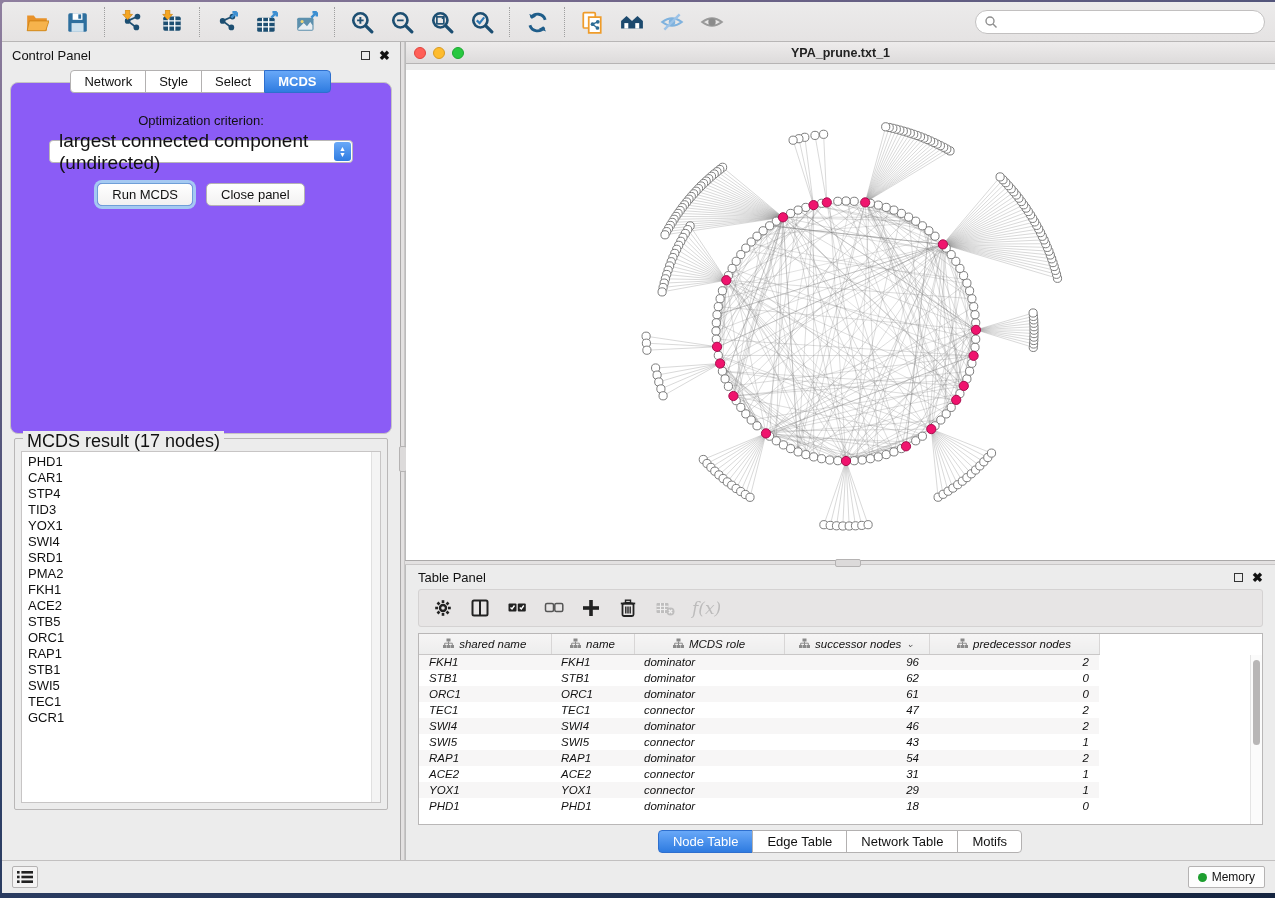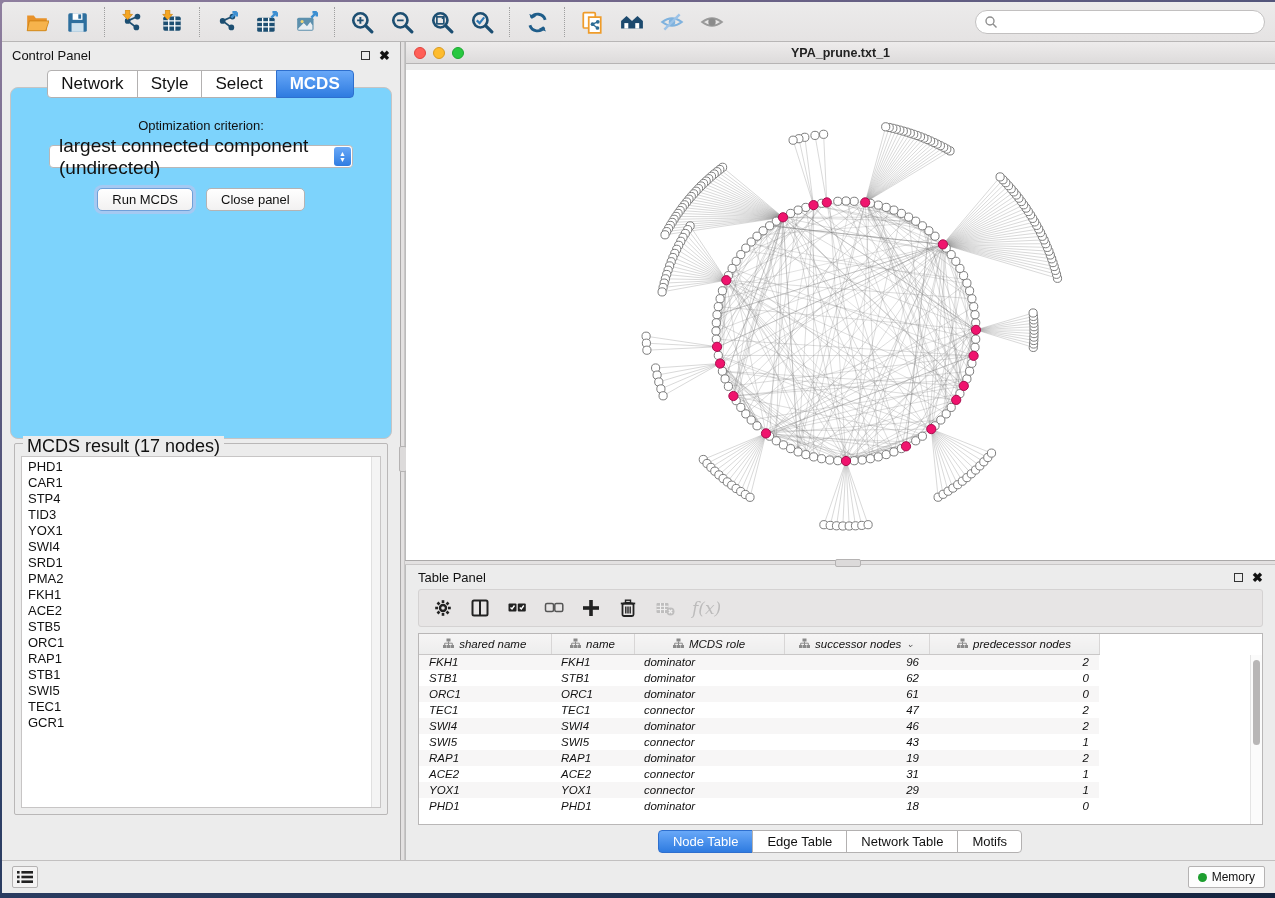--- a/index.html
+++ b/index.html
@@ -31,31 +31,31 @@
   
   .workspace { flex:1 1 auto; display:flex; min-height:0; }
   
   .control-panel { width:398px; flex:0 0 auto; background:#ececec; display:flex; flex-direction:column; position:relative; }
   .panel-titlebar { height:26px; display:flex; align-items:center; padding:0 10px; font-size:13px; color:#111; }
   .panel-titlebar .wctl { margin-left:auto; display:flex; gap:9px; align-items:center; }
   .wctl .sq { width:9px; height:9px; border:1.5px solid #333; display:inline-block; }
   .wctl .x { font-size:13px; font-weight:bold; color:#111; line-height:9px; }
   .cp-tabs { display:flex; justify-content:center; margin-top:2px; position:relative; z-index:2; }
   .cp-tab {
-    font-size:17px; padding:3px 13px; background:#fff; border:1px solid #b3b1b1;
+    font-size:13px; padding:3px 13px; background:#fff; border:1px solid #b3b1b1;
     color:#111; margin-left:-1px;
   }
   .cp-tab:first-child { border-radius:4px 0 0 4px; }
   .cp-tab.active {
     background:linear-gradient(#68a8f8,#2e7be0); color:#fff; border-color:#2e6fce;
     border-radius:0 4px 4px 0; font-weight:bold;
   }
   .cp-inner {
     margin:-11px 8px 0 8px; border:1px solid #c6c4c4; border-radius:8px;
-    background:#7dd3fc; padding:30px 12px 14px 12px; height:352px;
+    background:#8b5cf6; padding:30px 12px 14px 12px; height:352px;
   }
   .opt-label { text-align:center; font-size:13px; color:#111; margin-bottom:12px; }
   .select-wrap { display:flex; align-items:center; background:#fff; border:1px solid #b9b7b7;
     border-radius:4px; height:23px; margin:0 26px; padding-left:9px; position:relative; }
   .select-wrap .sel-text { font-size:19px; color:#111; }
   .sel-spinner {
     position:absolute; right:1px; top:1px; bottom:1px; width:17px; border-radius:3px;
     background:linear-gradient(#6aa9f8,#2f7ce1); display:flex; flex-direction:column;
     align-items:center; justify-content:center; color:#fff; font-size:7px; line-height:6px;
   }
@@ -1209,21 +1209,21 @@
                   <td class="">SWI5</td>
                   <td class="">SWI5</td>
                   <td class="">connector</td>
                   <td class="td-num">43</td>
                   <td class="td-num">1</td>
                 </tr>
                 <tr>
                   <td class="">RAP1</td>
                   <td class="">RAP1</td>
                   <td class="">dominator</td>
-                  <td class="td-num">19</td>
+                  <td class="td-num">54</td>
                   <td class="td-num">2</td>
                 </tr>
                 <tr>
                   <td class="">ACE2</td>
                   <td class="">ACE2</td>
                   <td class="">connector</td>
                   <td class="td-num">31</td>
                   <td class="td-num">1</td>
                 </tr>
                 <tr>

